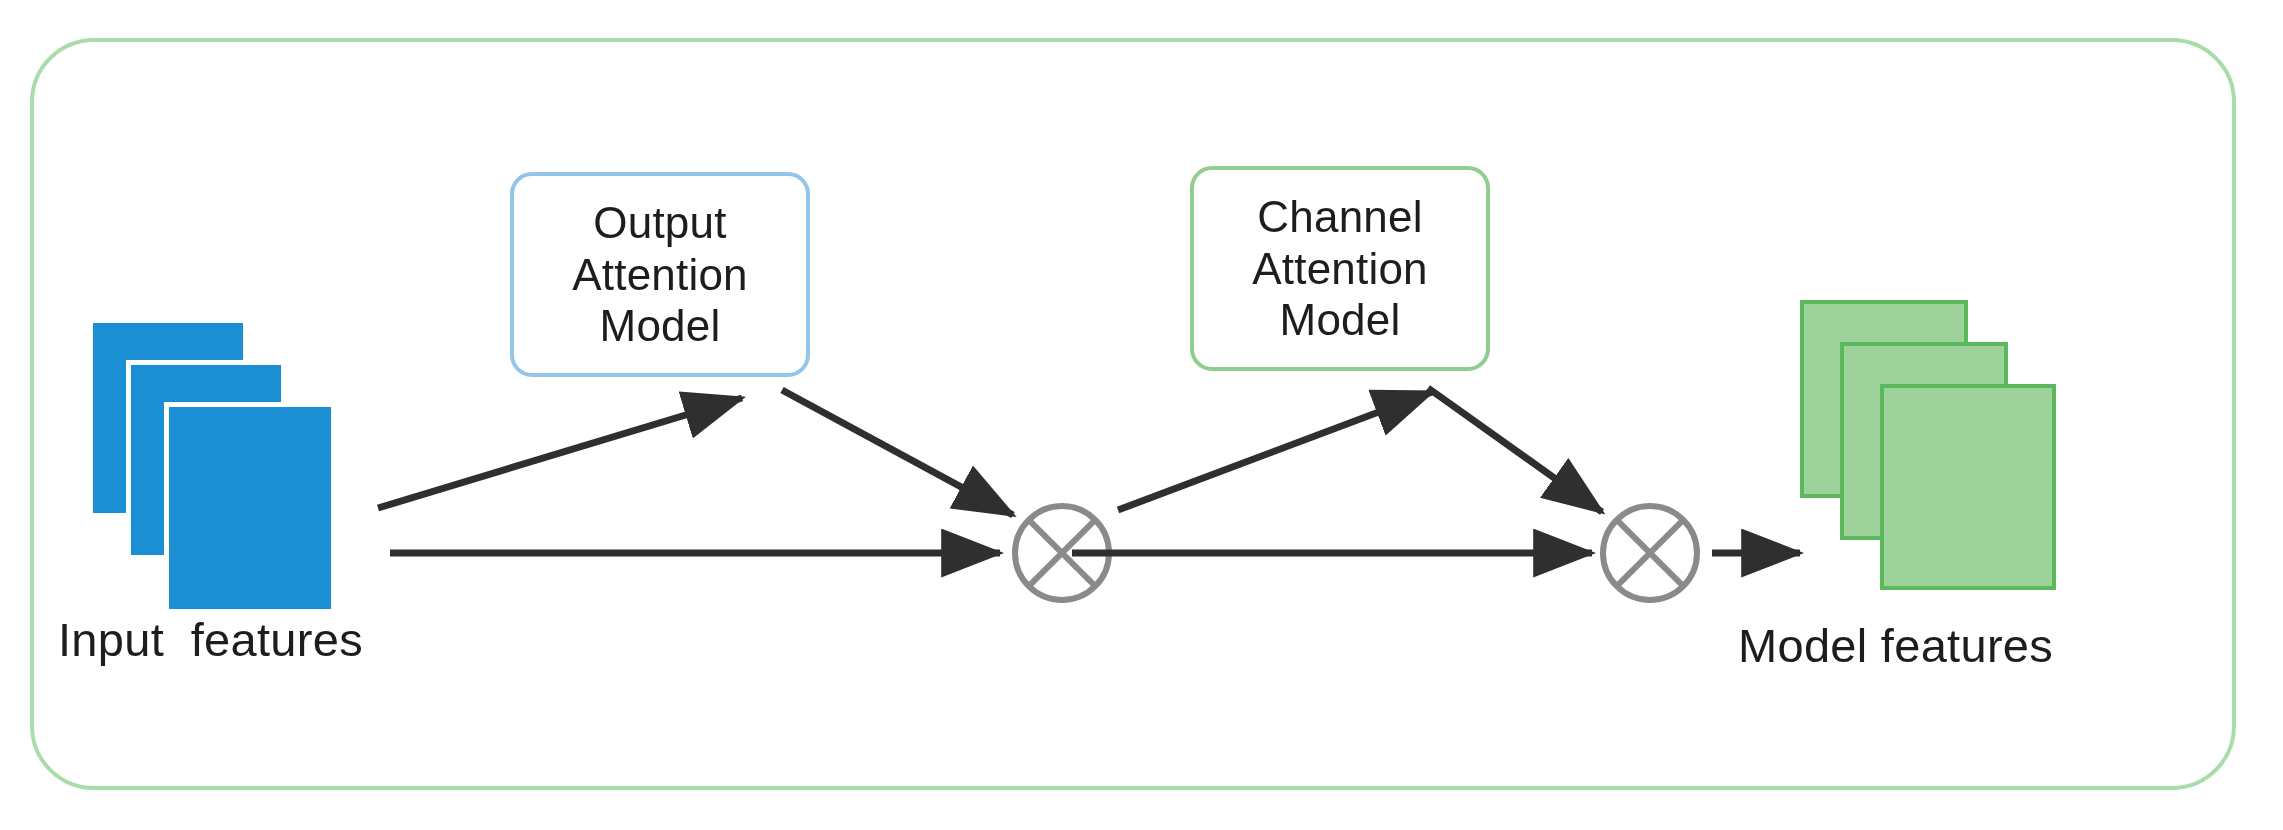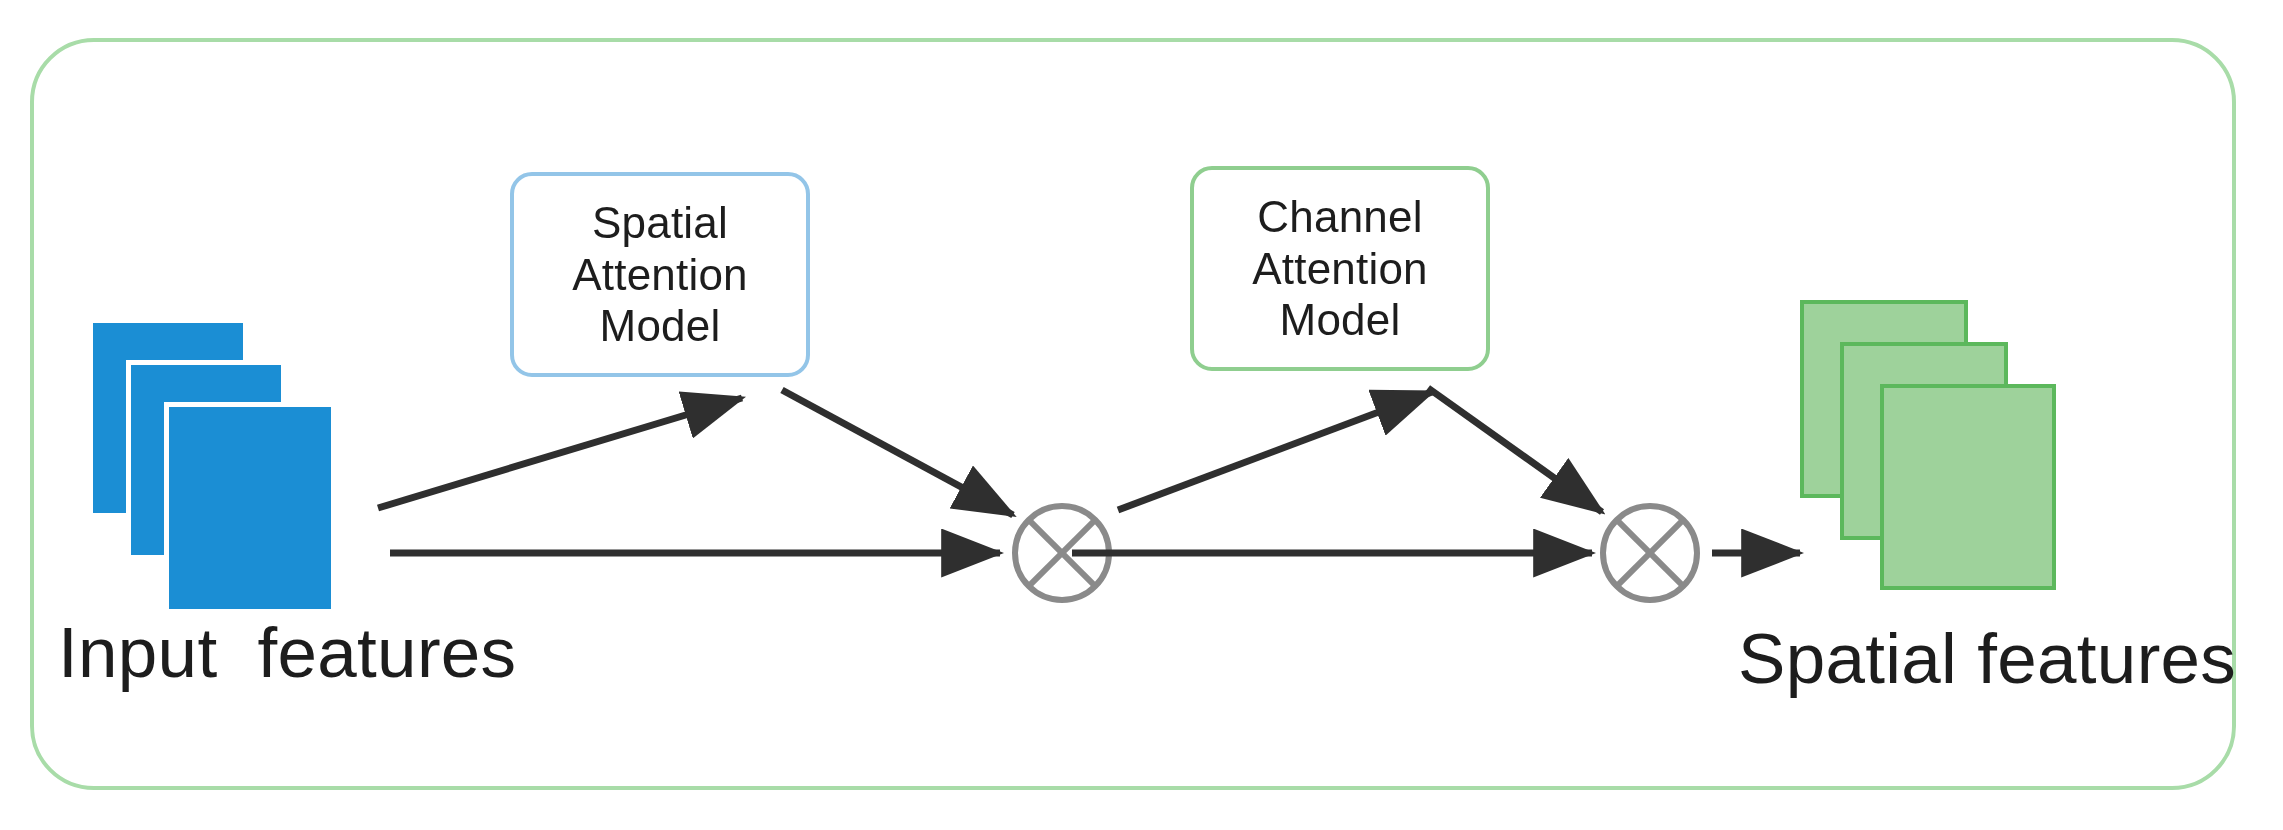--- a/index.html
+++ b/index.html
@@ -89,21 +89,21 @@
     background: #9ed29b;
     border: 4px solid #5cb85c;
   }
   #out-sheet-1 { left: 0px;   top: 0px;   width: 168px; height: 198px; }
   #out-sheet-2 { left: 40px;  top: 42px;  width: 168px; height: 198px; }
   #out-sheet-3 { left: 80px;  top: 84px;  width: 176px; height: 206px; }
 
   
   .caption {
     position: absolute;
-    font-size: 71px;
+    font-size: 47px;
     color: #1d1d1d;
     white-space: pre;
     letter-spacing: 0.3px;
   }
   #input-features-label  { left: 58px;   top: 612px; }
   #output-features-label { left: 1738px; top: 618px; }
 </style>
 </head>
 <body>
 
@@ -139,21 +139,21 @@
     <g>
       <circle cx="1650" cy="553" r="47" fill="#ffffff" stroke="#8a8a8a" stroke-width="6"></circle>
       <line x1="1616.8" y1="519.8" x2="1683.2" y2="586.2" stroke="#8a8a8a" stroke-width="6"></line>
       <line x1="1683.2" y1="519.8" x2="1616.8" y2="586.2" stroke="#8a8a8a" stroke-width="6"></line>
     </g>
 
     <line x1="1712" y1="553" x2="1800" y2="553" stroke="#2f2f2f" stroke-width="7" marker-end="url(#arrowhead)"></line>
   </svg>
 
   <div class="attn-box" id="channel-attention-box">
-    <span class="attn-line">Spatial</span>
+    <span class="attn-line">Output</span>
     <span class="attn-line">Attention</span>
     <span class="attn-line">Model</span>
   </div>
 
   <div class="attn-box" id="spatial-attention-box">
     <span class="attn-line">Channel</span>
     <span class="attn-line">Attention</span>
     <span class="attn-line">Model</span>
   </div>
 
@@ -163,15 +163,15 @@
     <div class="sheet" id="in-sheet-3"></div>
   </div>
 
   <div class="stack" id="output-feature-stack">
     <div class="sheet" id="out-sheet-1"></div>
     <div class="sheet" id="out-sheet-2"></div>
     <div class="sheet" id="out-sheet-3"></div>
   </div>
 
   <div class="caption" id="input-features-label">Input  features</div>
-  <div class="caption" id="output-features-label">Spatial features</div>
+  <div class="caption" id="output-features-label">Model features</div>
 
 </div>
 
 </body></html>

